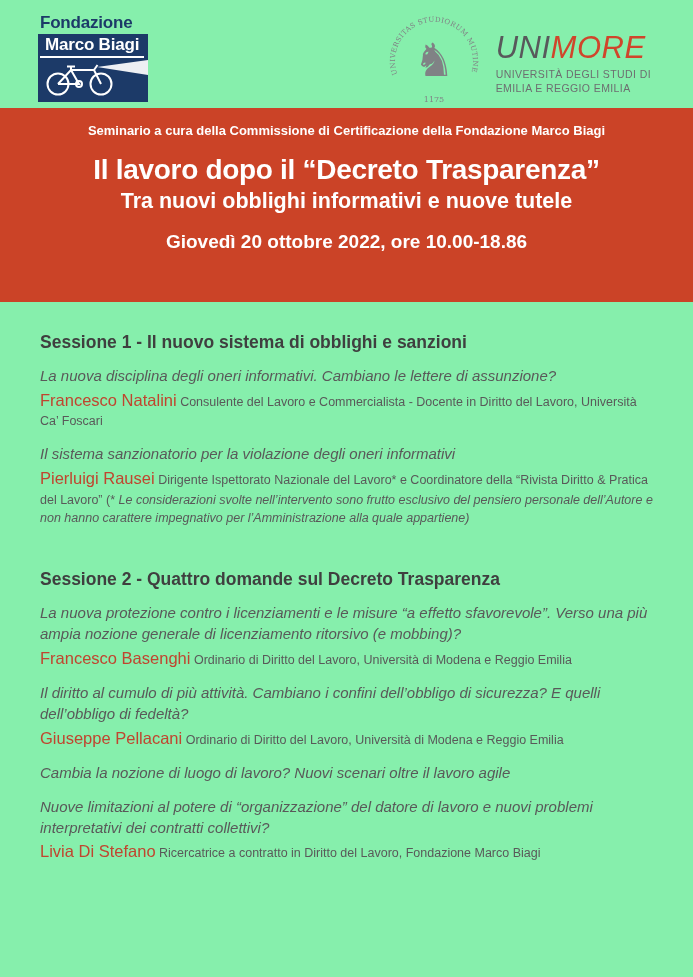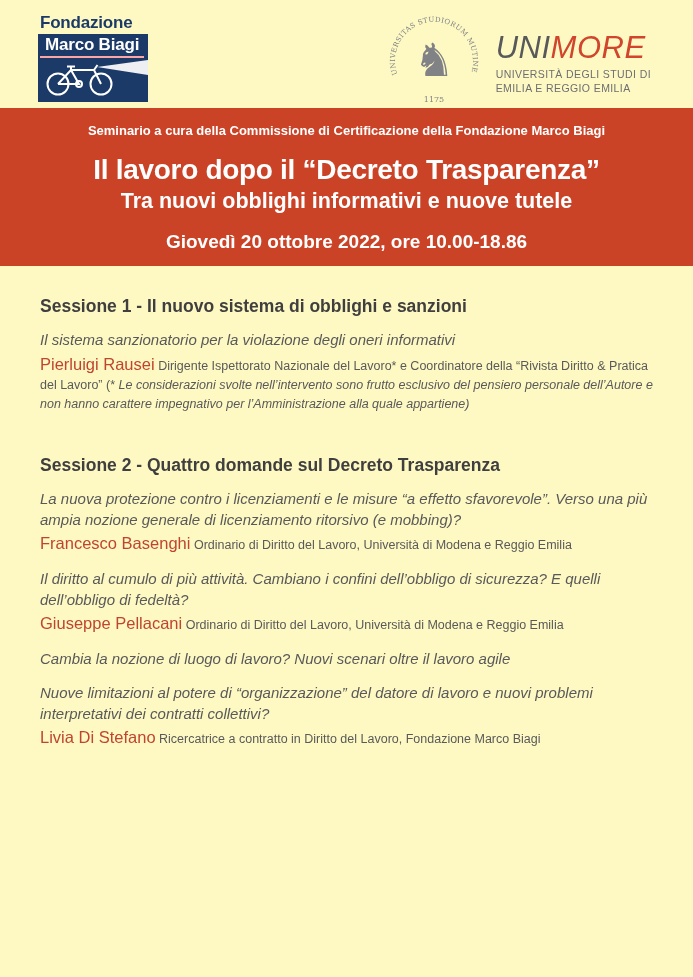--- a/index.html
+++ b/index.html
@@ -1,54 +1,54 @@
 <!DOCTYPE html>
 <html><head>
 <meta charset="utf-8">
 <style>
   * { margin: 0; padding: 0; box-sizing: border-box; }
   html, body { background: #ffffff; }
   body { font-family: "Liberation Sans", sans-serif; }
   .page {
-    width: 693px; height: 977px; margin: 0 auto; background: #fef9c3;
+    width: 693px; height: 977px; margin: 0 auto; background: #86efac;
     overflow: hidden; position: relative;
   }
 
   
   .header {
     height: 108px; padding: 13px 42px 0 38px;
     display: flex; justify-content: space-between; align-items: flex-start;
   }
   .fmb-logo { width: 110px; }
   .fmb-line1 {
     color: #1c3a68; font-weight: bold; font-size: 17px; letter-spacing: -0.2px;
     padding-left: 2px;
   }
   .fmb-box { background: #1c3a68; margin-top: 1px; padding: 1px 0 4px 0; }
   .fmb-line2 {
     color: #ffffff; font-weight: bold; font-size: 17px; letter-spacing: -0.2px;
-    padding: 0 5px 1px 5px; border-bottom: 2px solid #fca5a5; display: inline-block;
+    padding: 0 5px 1px 5px; border-bottom: 2px solid #ffffff; display: inline-block;
     margin-left: 2px;
   }
   .fmb-bike { display: block; margin-top: 2px; }
 
   .unimore { display: flex; align-items: center; gap: 14px; }
   .seal { width: 96px; height: 96px; }
   .unimore-text { padding-top: 6px; }
   .unimore-brand { font-size: 31px; letter-spacing: 0.5px; line-height: 1; font-style: italic; }
   .unimore-brand .uni { color: #58595b; }
   .unimore-brand .more { color: #d0452b; }
   .unimore-sub {
     margin-top: 5px; font-size: 10.5px; color: #6d6e70; letter-spacing: 0.4px;
     line-height: 1.3;
   }
 
   
   .banner {
-    height: 158px; background: #cb4327; color: #ffffff; text-align: center;
+    height: 194px; background: #cb4327; color: #ffffff; text-align: center;
     padding-top: 15px;
   }
   .banner-kicker { font-size: 13px; font-weight: bold; }
   .banner-title { font-size: 28px; font-weight: bold; margin-top: 16px; letter-spacing: -0.3px; }
   .banner-subtitle { font-size: 21.5px; font-weight: bold; margin-top: 3px; }
   .banner-datetime { font-size: 19px; font-weight: bold; margin-top: 17px; }
   .banner-location { font-size: 15.5px; margin-top: 5px; }
 
   
   .main { padding: 0 38px 0 40px; }
@@ -118,20 +118,24 @@
     <div class="banner-kicker">Seminario a cura della Commissione di Certificazione della Fondazione Marco Biagi</div>
     <div class="banner-title">Il lavoro dopo il “Decreto Trasparenza”</div>
     <div class="banner-subtitle">Tra nuovi obblighi informativi e nuove tutele</div>
     <div class="banner-datetime">Giovedì 20 ottobre 2022, ore 10.00-18.86</div>
   </div>
 
   <div class="main">
 
     <div class="session-heading">Sessione 1 - Il nuovo sistema di obblighi e sanzioni</div>
 
+    <div class="talk">
+      <div class="talk-title">La nuova disciplina degli oneri informativi. Cambiano le lettere di assunzione?</div>
+      <div class="talk-byline"><span class="speaker">Francesco Natalini</span> <span>Consulente del Lavoro e Commercialista - Docente in Diritto del Lavoro, Università Ca’ Foscari</span></div>
+    </div>
 
     <div class="talk">
       <div class="talk-title">Il sistema sanzionatorio per la violazione degli oneri informativi</div>
       <div class="talk-byline"><span class="speaker">Pierluigi Rausei</span> <span>Dirigente Ispettorato Nazionale del Lavoro* e Coordinatore della “Rivista Diritto &amp; Pratica del Lavoro” (* </span><em class="talk-note">Le considerazioni svolte nell’intervento sono frutto esclusivo del pensiero personale dell’Autore e non hanno carattere impegnativo per l’Amministrazione alla quale appartiene)</em></div>
     </div>
 
 
     <div class="session-heading second">Sessione 2 - Quattro domande sul Decreto Trasparenza</div>
 
     <div class="talk">

